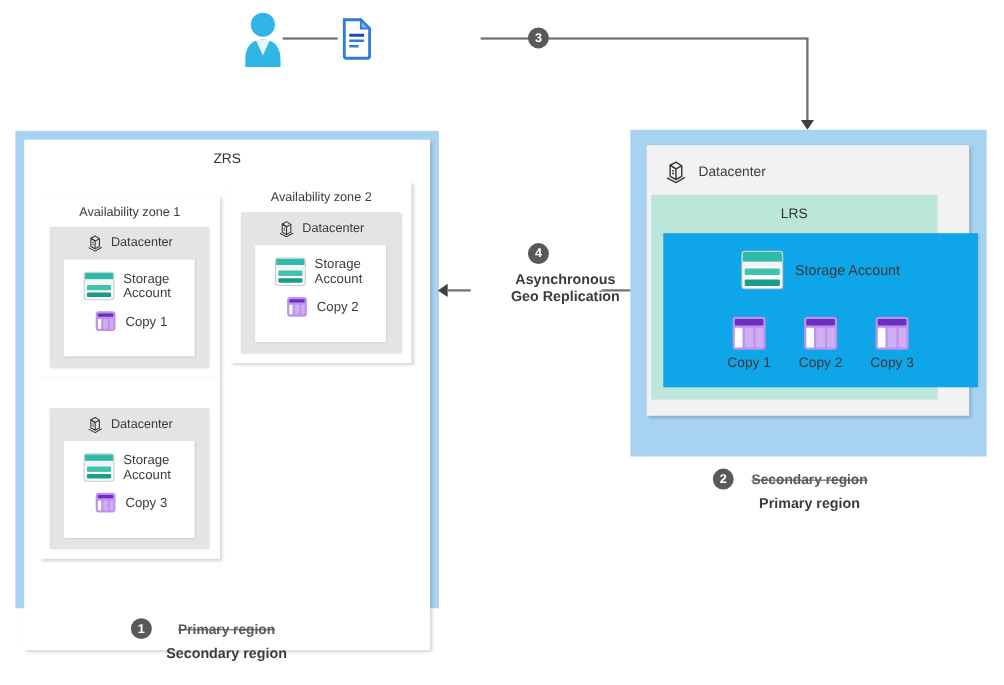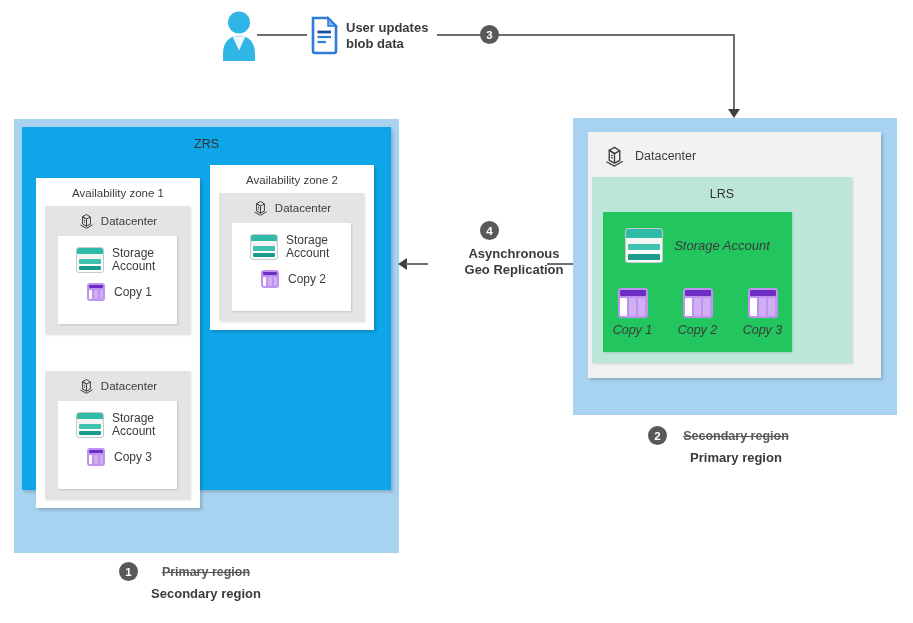--- a/index.html
+++ b/index.html
@@ -12,21 +12,21 @@
   .v-line{position:absolute;width:2px;background:#6e6e6e;}
   .arrow-down{position:absolute;width:0;height:0;border-left:6px solid transparent;border-right:6px solid transparent;border-top:9px solid #404040;}
   .arrow-left{position:absolute;width:0;height:0;border-top:6px solid transparent;border-bottom:6px solid transparent;border-right:9px solid #404040;}
   .step-circle{
     position:absolute;width:19px;height:19px;border-radius:50%;background:#595959;
     color:#ffffff;font-size:11.5px;font-weight:bold;display:flex;align-items:center;justify-content:center;
   }
   .bold-label{font-size:13px;font-weight:bold;color:#3b3b3b;line-height:16px;}
   .region-box{position:absolute;background:#a7d2f0;}
   .zrs-panel{
-    position:absolute;left:8px;top:8px;width:369px;height:363px;background:#0ea5e9;
+    position:absolute;left:8px;top:8px;width:369px;height:464px;background:#ffffff;
     box-shadow:2px 2px 3px rgba(0,0,0,0.18);
   }
   .panel-title{width:100%;text-align:center;font-size:12.5px;color:#333;padding-top:10px;}
   .zone-card{
     position:absolute;width:164px;height:165px;background:#ffffff;
     box-shadow:2px 2px 3px rgba(0,0,0,0.18);
   }
   .zone-title{width:100%;text-align:center;font-size:11.5px;padding-top:9px;color:#3b3b3b;}
   .zone-gray{
     position:absolute;left:9px;top:28px;width:145px;height:128px;background:#e4e4e4;
@@ -65,23 +65,22 @@
     position:absolute;left:15px;top:14px;width:293px;height:246px;background:#f2f2f2;
     box-shadow:2px 2px 3px rgba(0,0,0,0.18);
   }
   .dc-card .dc-row-big{display:flex;align-items:center;gap:9px;padding:12px 0 0 15px;}
   .dc-card .dc-row-big .dc-label{font-size:12.5px;color:#3b3b3b;}
   .lrs-panel{
     position:absolute;left:4px;top:45px;width:260px;height:186px;background:#bce6da;
     box-shadow:1px 1px 2px rgba(0,0,0,0.15);
   }
   .lrs-white{
-    position:absolute;left:11px;top:35px;width:189px;height:140px;background:#22c55e;
+    position:absolute;left:11px;top:35px;width:286px;height:140px;background:#0ea5e9;
     box-shadow:1px 1px 2px rgba(0,0,0,0.12);
-    font-style:italic;
   }
   .lrs-storage-row{display:flex;align-items:center;justify-content:center;gap:11px;margin-top:16px;}
   .lrs-storage-row .res-label{font-size:13px;}
   .copies-row{display:flex;justify-content:center;gap:17px;margin-top:25px;}
   .copy-item{width:48px;display:flex;flex-direction:column;align-items:center;gap:6px;}
   .copy-item .res-label{font-size:12.5px;}
   .strike{font-size:12.5px;font-weight:bold;color:#595959;text-decoration:line-through;line-height:16px;}
   .region-label-col{position:absolute;text-align:center;}
   .region-current{font-size:13px;font-weight:bold;color:#3b3b3b;margin-top:5px;line-height:17px;}
   .dc-svg,.person-svg,.blob-svg{display:block;}
@@ -100,24 +99,20 @@
   <div class="h-line" style="left:257px;top:34px;width:50px;"></div>
 
   <svg class="blob-svg abs" style="left:309px;top:16px;" width="30" height="39" viewBox="0 0 30 39">
     <path d="M4 2 H19 L27 10 V35 A2 2 0 0 1 25 37 H6 A2 2 0 0 1 4 35 Z" fill="#ffffff" stroke="#2f7cd8" stroke-width="2.6"></path>
     <path d="M19 2 L27 10 H19 Z" fill="#7fb3e8" stroke="#2f7cd8" stroke-width="1.6"></path>
     <line x1="8.5" y1="16" x2="22" y2="16" stroke="#1d4f9e" stroke-width="2.8"></line>
     <line x1="8.5" y1="21" x2="22" y2="21" stroke="#2f7cd8" stroke-width="2.2"></line>
     <line x1="8.5" y1="26" x2="17" y2="26" stroke="#2f7cd8" stroke-width="2.2"></line>
   </svg>
 
-  <div class="abs bold-label" style="left:346px;top:20px;">
-    <div>User updates</div>
-    <div>blob data</div>
-  </div>
 
   <div class="h-line" style="left:437px;top:34px;width:45px;"></div>
   <div class="h-line" style="left:497px;top:34px;width:238px;"></div>
   <div class="v-line" style="left:733px;top:35px;height:75px;"></div>
   <div class="arrow-down" style="left:728px;top:109px;"></div>
   <div class="step-circle" style="left:480px;top:25px;">3</div>
 
   <div class="region-box" style="left:14px;top:119px;width:385px;height:434px;">
     <div class="zrs-panel">
       <div class="panel-title">ZRS</div>

